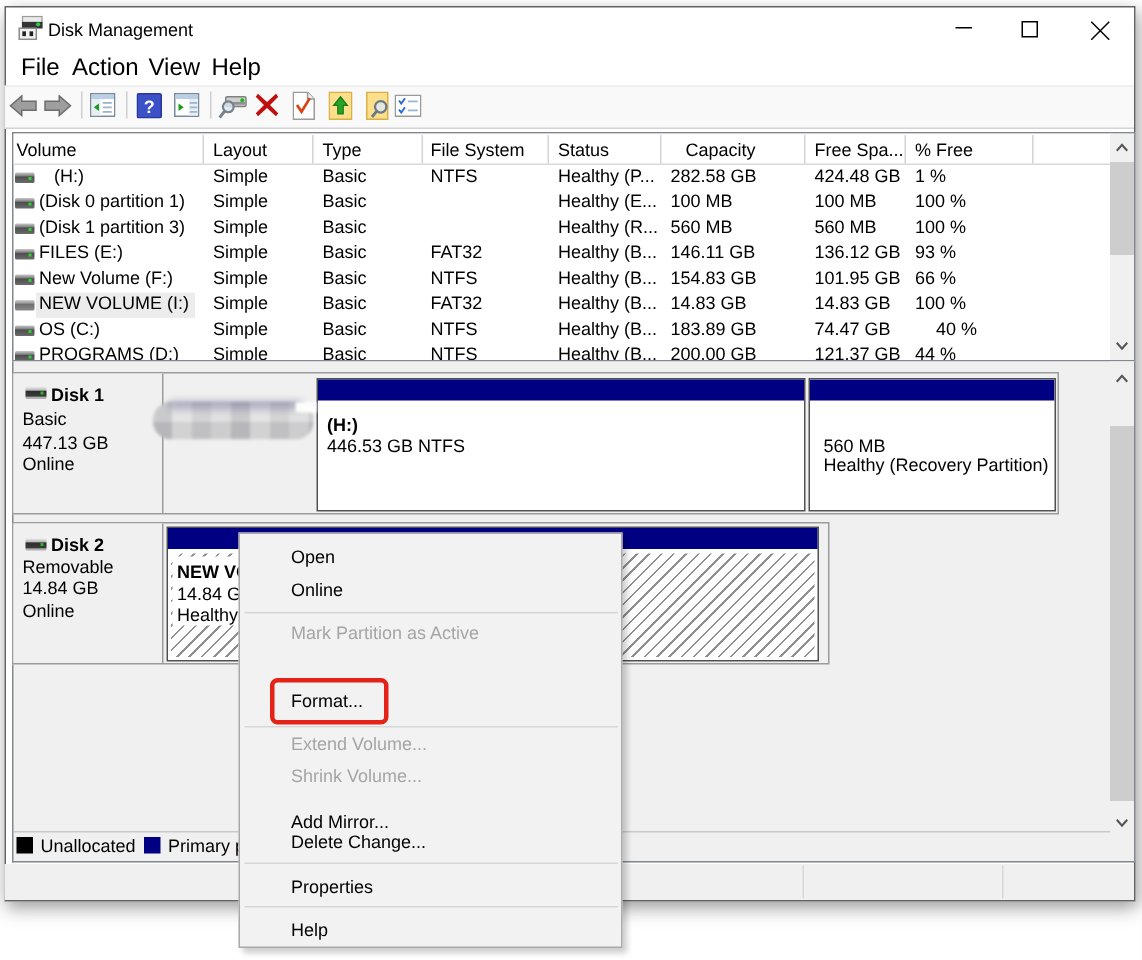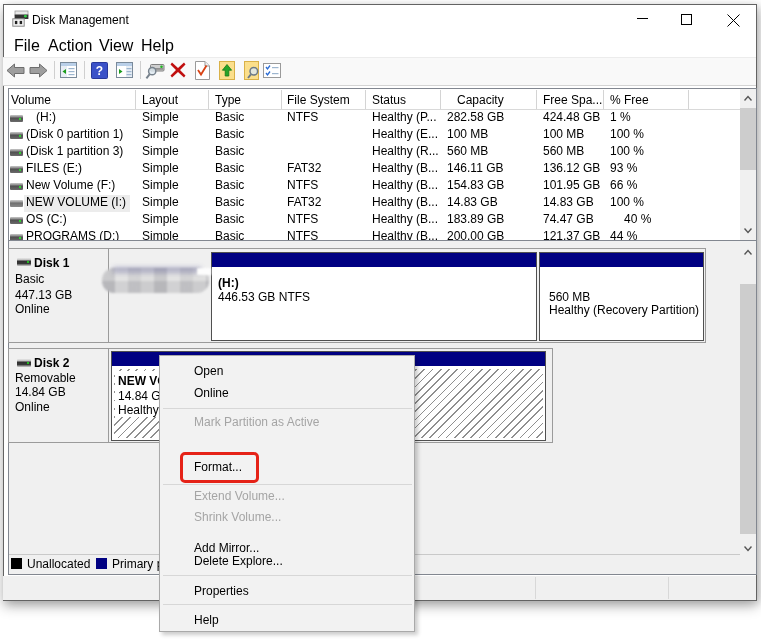--- a/index.html
+++ b/index.html
@@ -365,19 +365,19 @@
 
   <div class="mi" style="top:8px">Open</div>
   <div class="mi" style="top:30px">Online</div>
   <div class="msep" style="top:52px"></div>
   <div class="mi dis" style="top:59px">Mark Partition as Active</div>
   <div class="mi" style="top:104px">Format...</div>
   <div class="msep" style="top:128px"></div>
   <div class="mi dis" style="top:133px">Extend Volume...</div>
   <div class="mi dis" style="top:154px">Shrink Volume...</div>
   <div class="mi" style="top:185px">Add Mirror...</div>
-  <div class="mi" style="top:198px">Delete Explore...</div>
+  <div class="mi" style="top:198px">Delete Change...</div>
   <div class="msep" style="top:219px"></div>
   <div class="mi" style="top:228px">Properties</div>
   <div class="msep" style="top:248px"></div>
   <div class="mi" style="top:257px">Help</div>
 </div>
 <div id="redbox"></div>
 
 </body></html>

